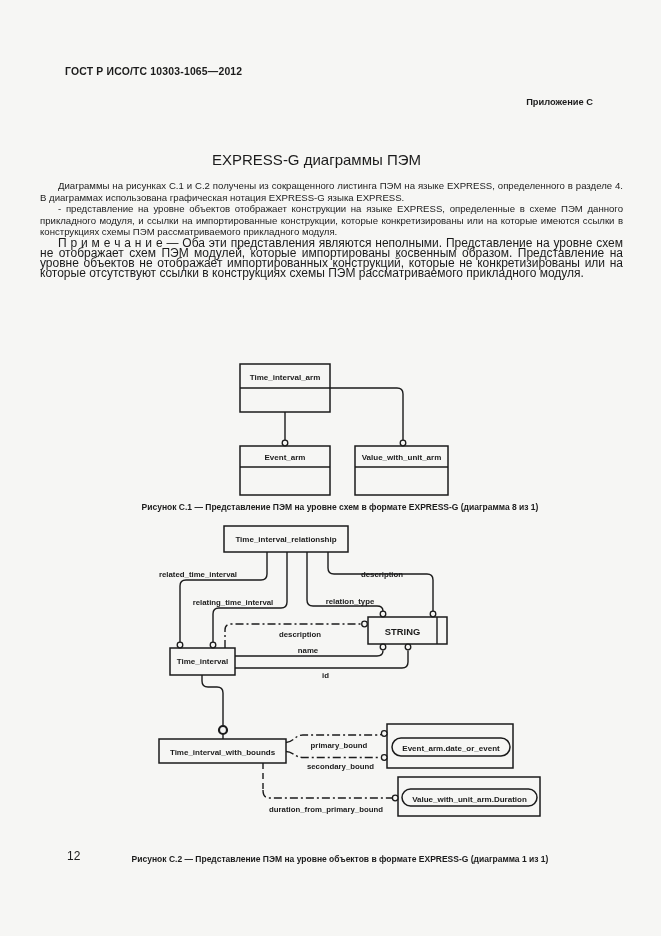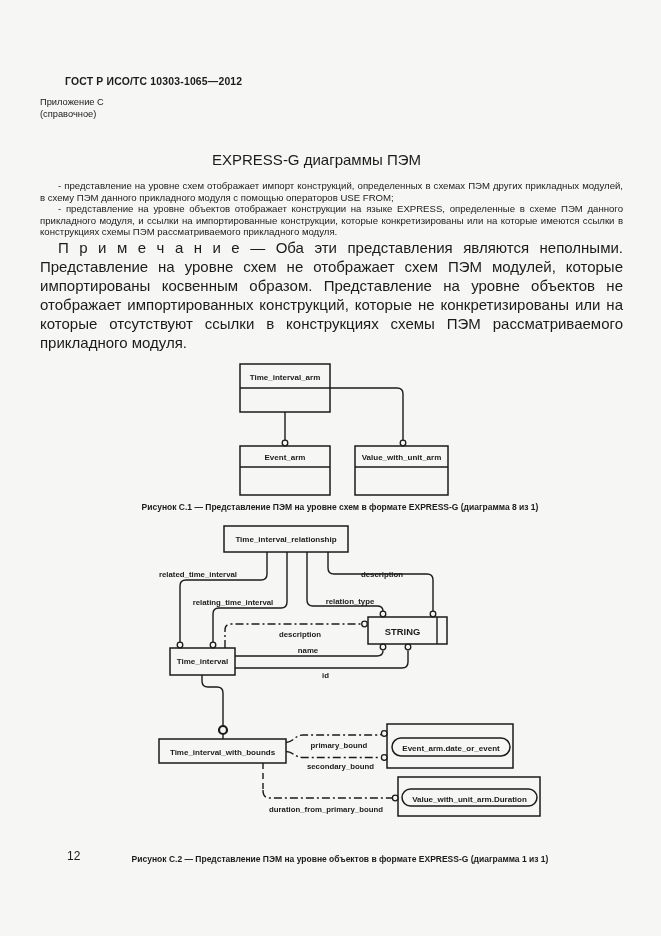--- a/index.html
+++ b/index.html
@@ -3,26 +3,26 @@
 <meta charset="utf-8">
 <style>
   html,body{margin:0;padding:0;}
   body{
     width:661px;height:936px;position:relative;overflow:hidden;
     background:#f6f6f4;color:#1b1b1b;
     font-family:"Liberation Sans",sans-serif;
     -webkit-font-smoothing:antialiased;
   }
   .abs{position:absolute;}
-  .doc-header{left:65px;top:76px;font-weight:bold;font-size:10.4px;letter-spacing:.2px;}
-  .annex{left:40px;top:97px;width:553px;text-align:left;font-weight:normal;font-size:9.3px;line-height:11.5px;}
+  .doc-header{left:65px;top:66px;font-weight:bold;font-size:10.4px;letter-spacing:.2px;}
+  .annex{left:40px;top:97px;width:553px;text-align:right;font-weight:bold;font-size:9.3px;line-height:11.5px;}
   .doc-title{left:40px;top:151px;width:553px;text-align:center;font-weight:normal;font-size:15px;}
   .textblock{left:40px;top:180px;width:583px;font-size:9.6px;line-height:11.6px;text-align:justify;}
   .textblock p{margin:0;text-indent:18px;}
-  .note{font-size:15px;line-height:19px;margin:4px 0;}
+  .note{font-size:12px;line-height:10px;margin:4px 0;}
   .p-last{margin-top:9px !important;}
   .fig{left:0;}
   .fig1{top:360px;}
   .fig2{top:520px;}
   .caption{left:30px;width:620px;text-align:center;font-weight:bold;font-size:8.5px;}
   .cap1{top:502px;}
   .cap2{top:831px;margin-top:23px;}
   .pagenum{left:67px;top:849px;font-size:12px;}
   
   .bx{fill:#f6f6f4;stroke:#1b1b1b;stroke-width:1.5;}
@@ -35,27 +35,26 @@
   text.ed{font-family:"Liberation Sans",sans-serif;font-weight:bold;font-size:7.8px;text-anchor:middle;fill:#1b1b1b;}
   text.big{font-size:9.4px;}
 </style>
 </head>
 <body>
 
 <div class="abs doc-header">ГОСТ Р ИСО/ТС 10303-1065—2012</div>
 
 <div class="abs annex">
   <div>Приложение С</div>
-  <div>(справочное)</div>
 </div>
 
 <div class="abs doc-title">EXPRESS-G диаграммы ПЭМ</div>
 
 <div class="abs textblock">
-  <p>- представление на уровне схем отображает импорт конструкций, определенных в схемах ПЭМ других прикладных модулей, в схему ПЭМ данного прикладного модуля с помощью операторов USE FROM;</p>
+  <p>Диаграммы на рисунках С.1 и С.2 получены из сокращенного листинга ПЭМ на языке EXPRESS, определенного в разделе 4. В диаграммах использована графическая нотация EXPRESS-G языка EXPRESS.</p>
   <p>- представление на уровне объектов отображает конструкции на языке EXPRESS, определенные в схеме ПЭМ данного прикладного модуля, и ссылки на импортированные конструкции, которые конкретизированы или на которые имеются ссылки в конструкциях схемы ПЭМ рассматриваемого прикладного модуля.</p>
   <p class="note">П р и м е ч а н и е — Оба эти представления являются неполными. Представление на уровне схем не отображает схем ПЭМ модулей, которые импортированы косвенным образом. Представление на уровне объектов не отображает импортированных конструкций, которые не конкретизированы или на которые отсутствуют ссылки в конструкциях схемы ПЭМ рассматриваемого прикладного модуля.</p>
 </div>
 
 <svg class="abs fig fig1" width="661" height="150" viewBox="0 0 661 150" xmlns="http://www.w3.org/2000/svg">
 
   <path class="ln" d="M285,52 V80"></path>
   <path class="ln" d="M330,28 H397 Q403,28 403,34 V80"></path>
 
   <g>

